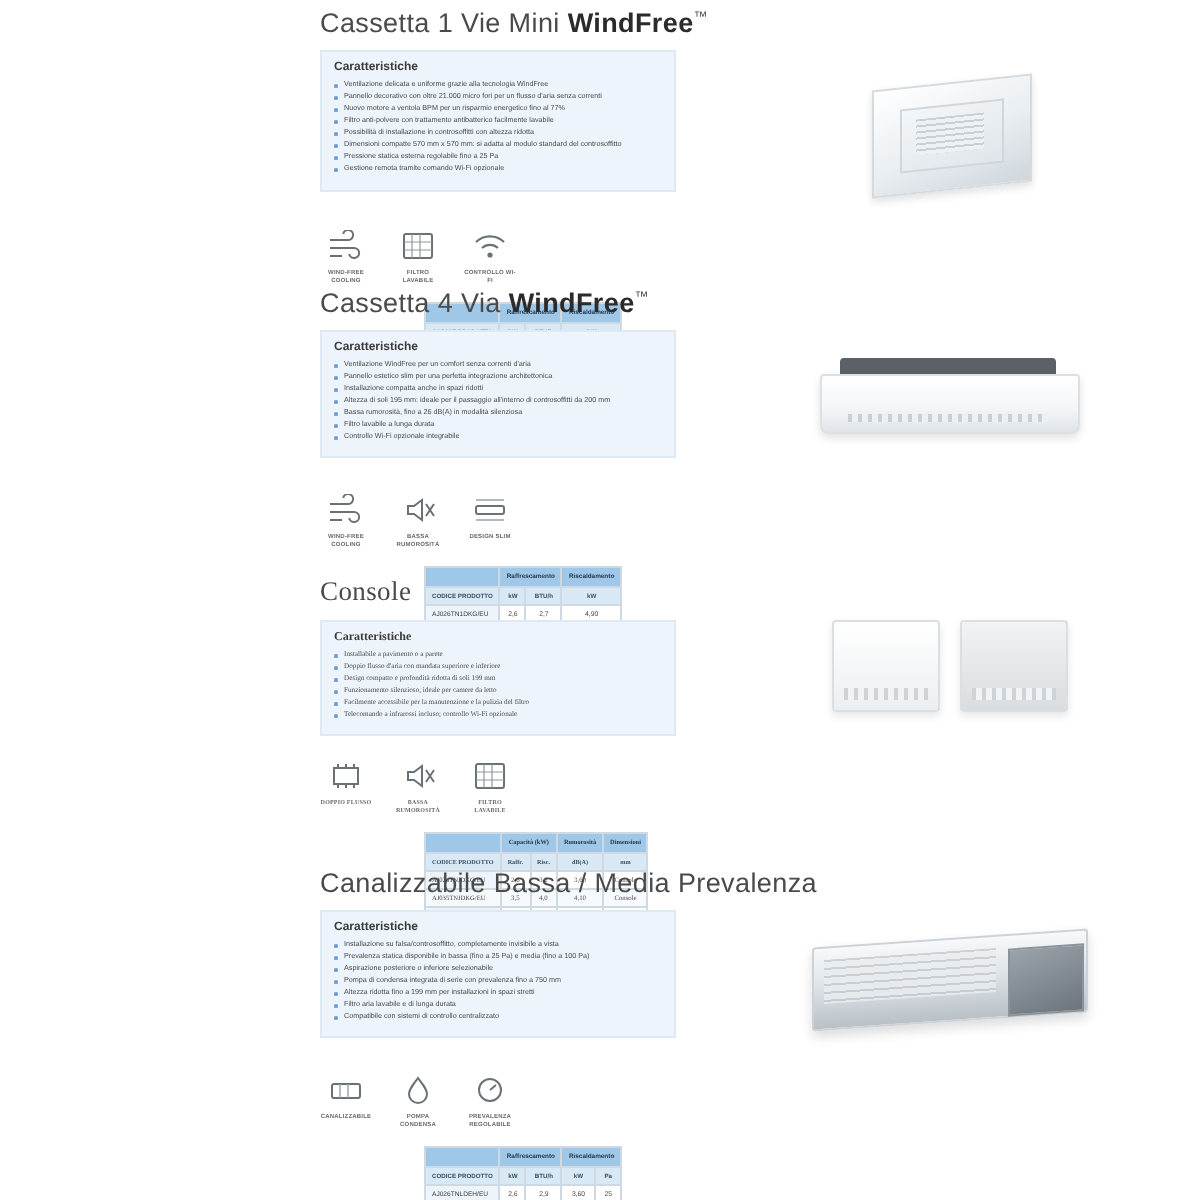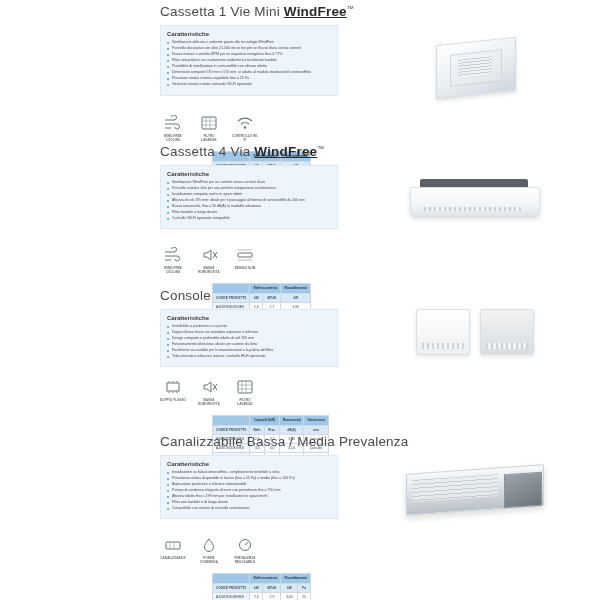--- a/index.html
+++ b/index.html
@@ -13,21 +13,21 @@
   .page{position:relative;width:600px;height:600px;}
   .section{position:relative;padding:0 0 0 0;}
   .sec-title{
     font-size:13.5px;
     color:#4a4a4a;
     font-weight:400;
     letter-spacing:.2px;
     margin:0 0 6px 0;
     padding-left:160px;
   }
-  .sec-title b{font-weight:700;color:#2b2b2b;text-decoration:underline;}
+  .sec-title b{font-weight:700;color:#2b2b2b;}
   .sec-title .tm{font-size:7px;vertical-align:super;}
 
   .row{display:flex;align-items:flex-start;padding-left:160px;}
   .feat-box{
     background:#eef4fb;
     border:1px solid #dfe9f4;
     width:178px;
     padding:5px 6px 6px 6px;
     box-sizing:border-box;
   }
@@ -184,21 +184,21 @@
     transform:skewY(-4deg);
   }
   .duct-grill{
     position:absolute;left:12px;top:22px;width:86px;height:22px;
     background:repeating-linear-gradient(180deg,#c2c9cf 0 1px,#e9edf0 1px 4px);
     transform:skewY(-4deg);
     opacity:.8;
   }
   .s1{position:absolute;left:0;top:4px;width:600px;}
   .s2{position:absolute;left:0;top:144px;width:600px;}
-  .s3{position:absolute;left:0;top:288px;width:600px;}
+  .s3{position:absolute;left:0;top:288px;width:600px;font-family:Liberation Serif, serif;}
   .s4{position:absolute;left:0;top:434px;width:600px;}
 </style>
 </head>
 <body>
 
 <div class="page">
 
   <div class="section s1">
     <div class="sec-title">
       <span>Cassetta 1 Vie Mini </span><b>WindFree</b><span class="tm">™</span>

